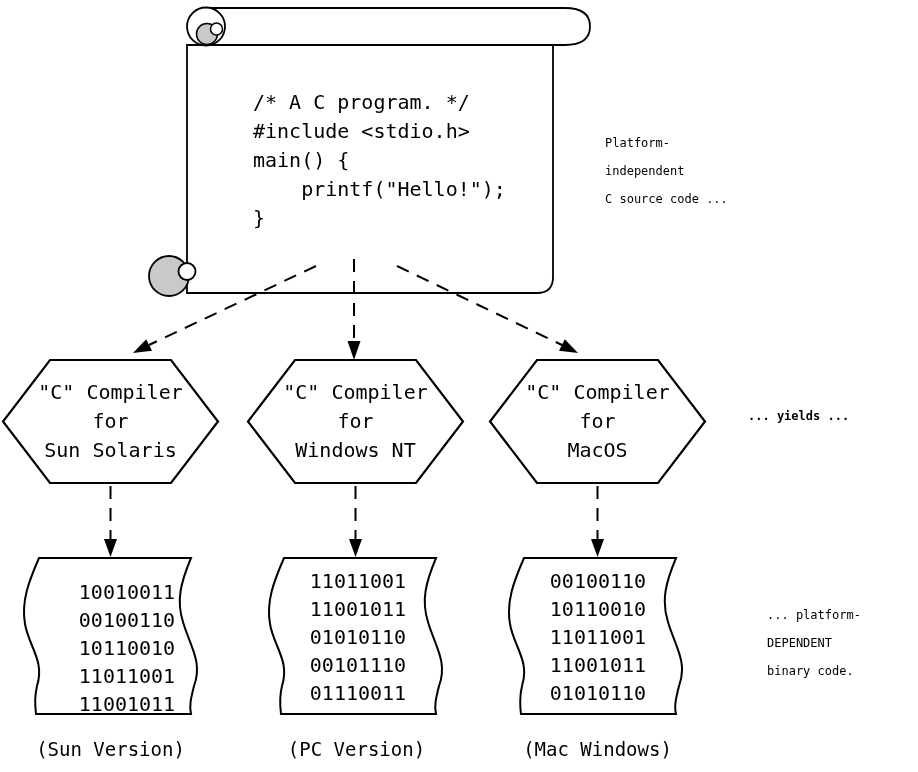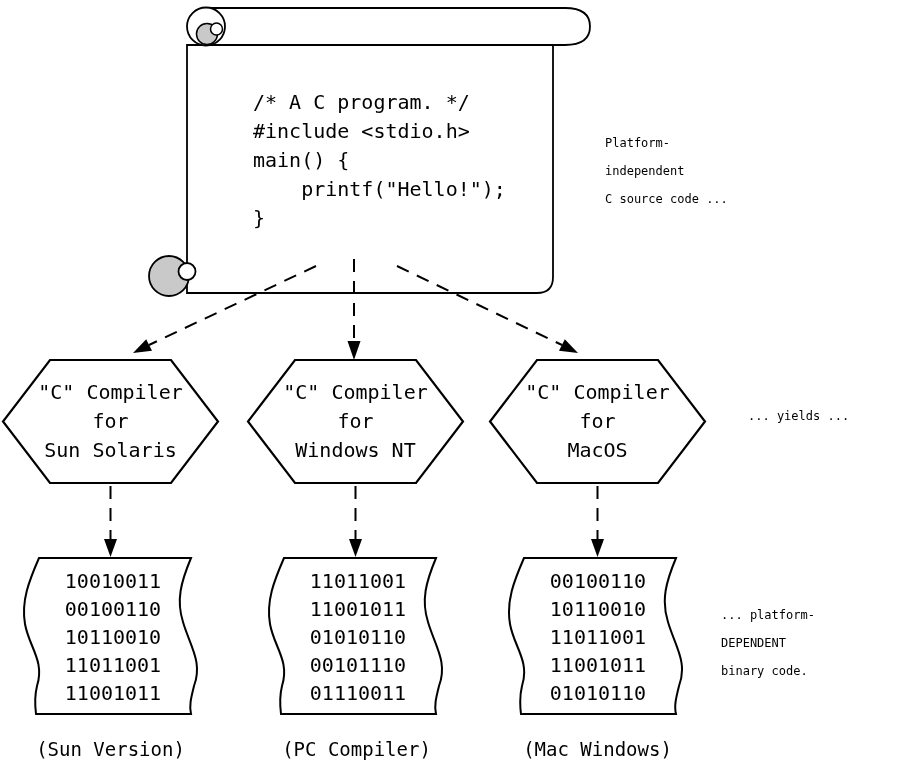--- a/index.html
+++ b/index.html
@@ -26,37 +26,37 @@
   .code {
     left: 253px; top: 88px;
     font-size: 20px; line-height: 29px;
     white-space: pre;
   }
   .note {
     font-size: 12px; line-height: 28px;
     white-space: pre-line;
   }
   .note-source { left: 605px; top: 129px; }
-  .note-yields { left: 748px; top: 402px; }
-  .note-binary { left: 721px; top: 601px; }
+  .note-yields { left: 748px; top: 402px; font-weight: bold; }
+  .note-binary { left: 767px; top: 601px; }
   .hex-label {
     width: 215px; height: 123px; top: 360px;
     display: flex; align-items: center; justify-content: center;
     font-size: 20px; line-height: 29px;
     white-space: pre-line; text-align: center;
   }
   .hex-label.c1 { left: 3px; }
   .hex-label.c2 { left: 248px; }
   .hex-label.c3 { left: 490px; }
   .bin {
     width: 180px; top: 567px;
     font-size: 20px; line-height: 28px;
     white-space: pre-line; text-align: center;
   }
-  .bin.c1 { left: 23px; }
+  .bin.c1 { left: 37px; margin-top: 11px; }
   .bin.c2 { left: 268px; }
   .bin.c3 { left: 508px; }
   .caption {
     width: 215px; top: 735px;
     font-size: 19px; line-height: 28px;
     text-align: center; white-space: pre;
   }
   .caption.c1 { left: 3px; }
   .caption.c2 { left: 249px; }
   .caption.c3 { left: 490px; }
@@ -147,16 +147,16 @@
 10110010
 11011001
 11001011
 01010110</div>
 
   <div class="txt note note-binary">... platform-
 DEPENDENT
 binary code.</div>
 
   <div class="txt caption c1">(Sun Version)</div>
-  <div class="txt caption c2">(PC Compiler)</div>
+  <div class="txt caption c2">(PC Version)</div>
   <div class="txt caption c3">(Mac Windows)</div>
 
 </div>
 
 </body></html>

